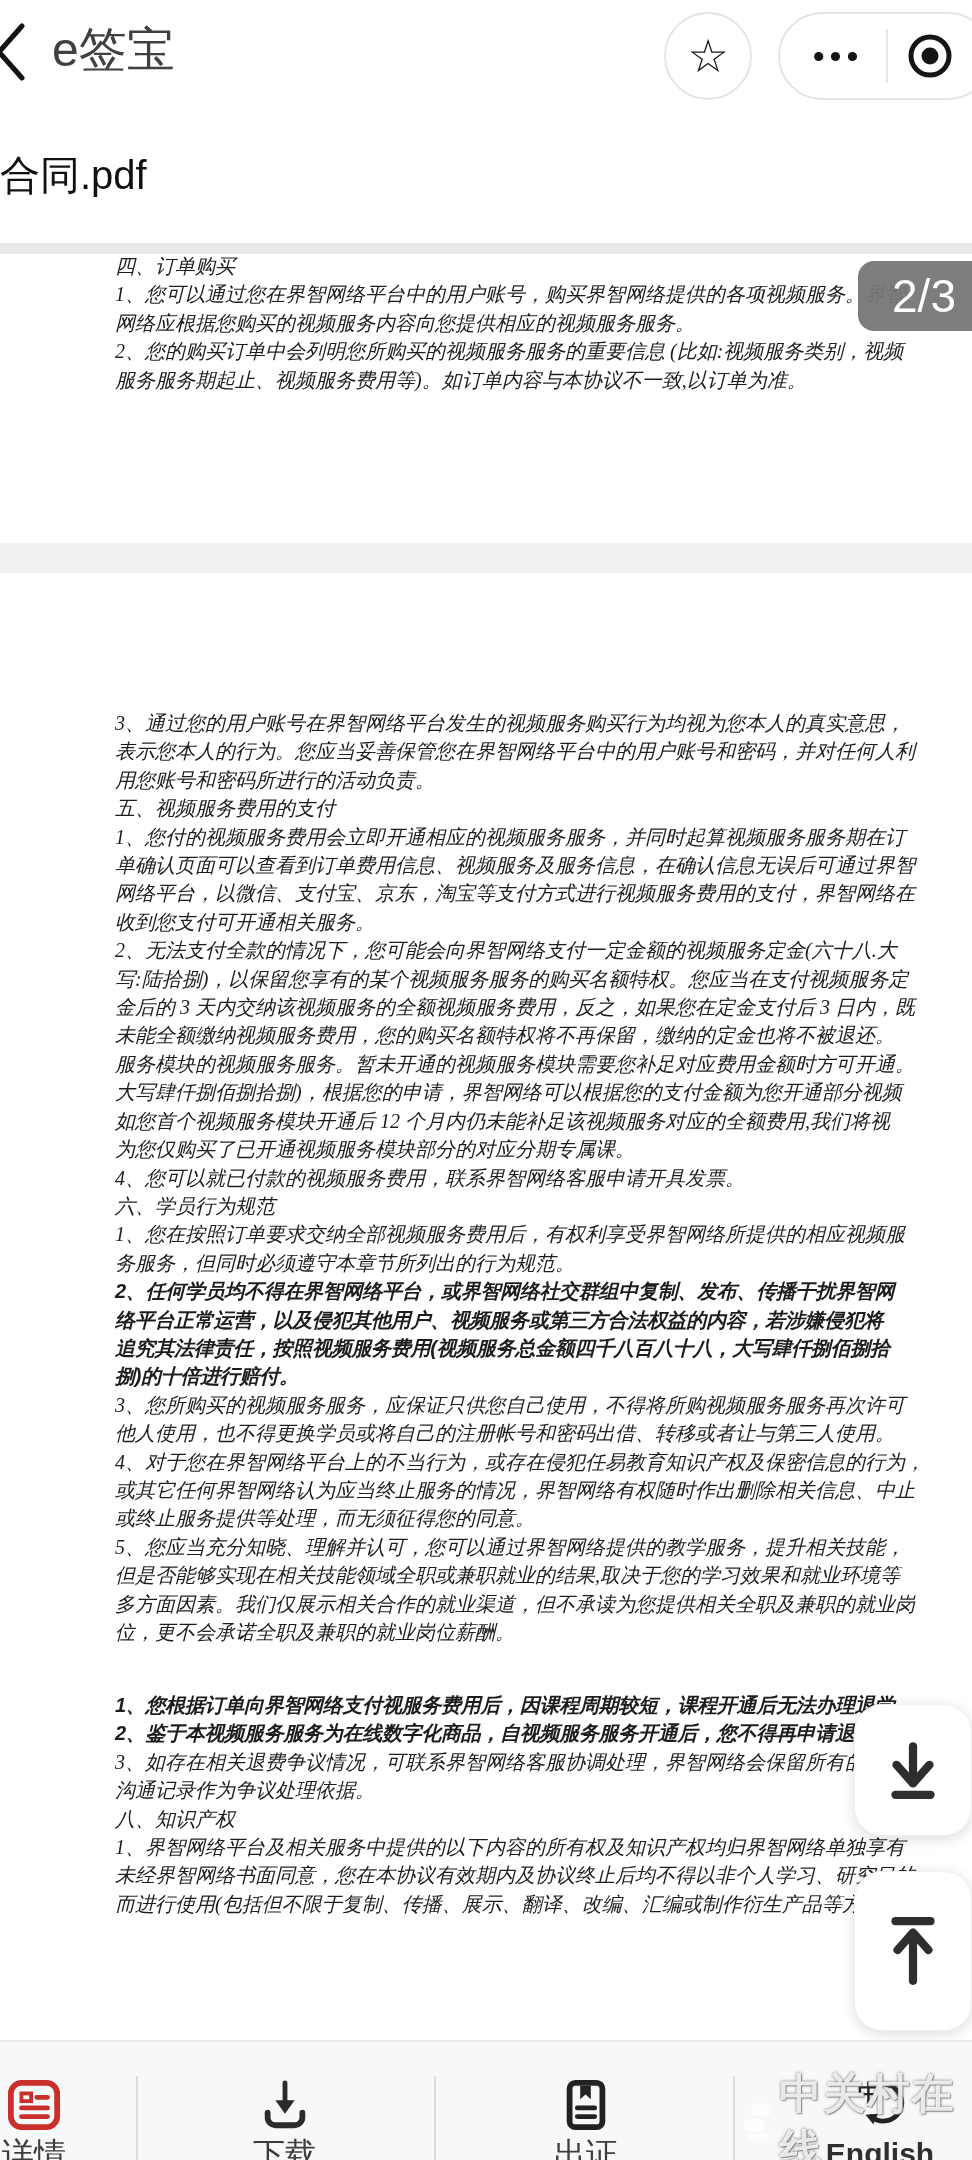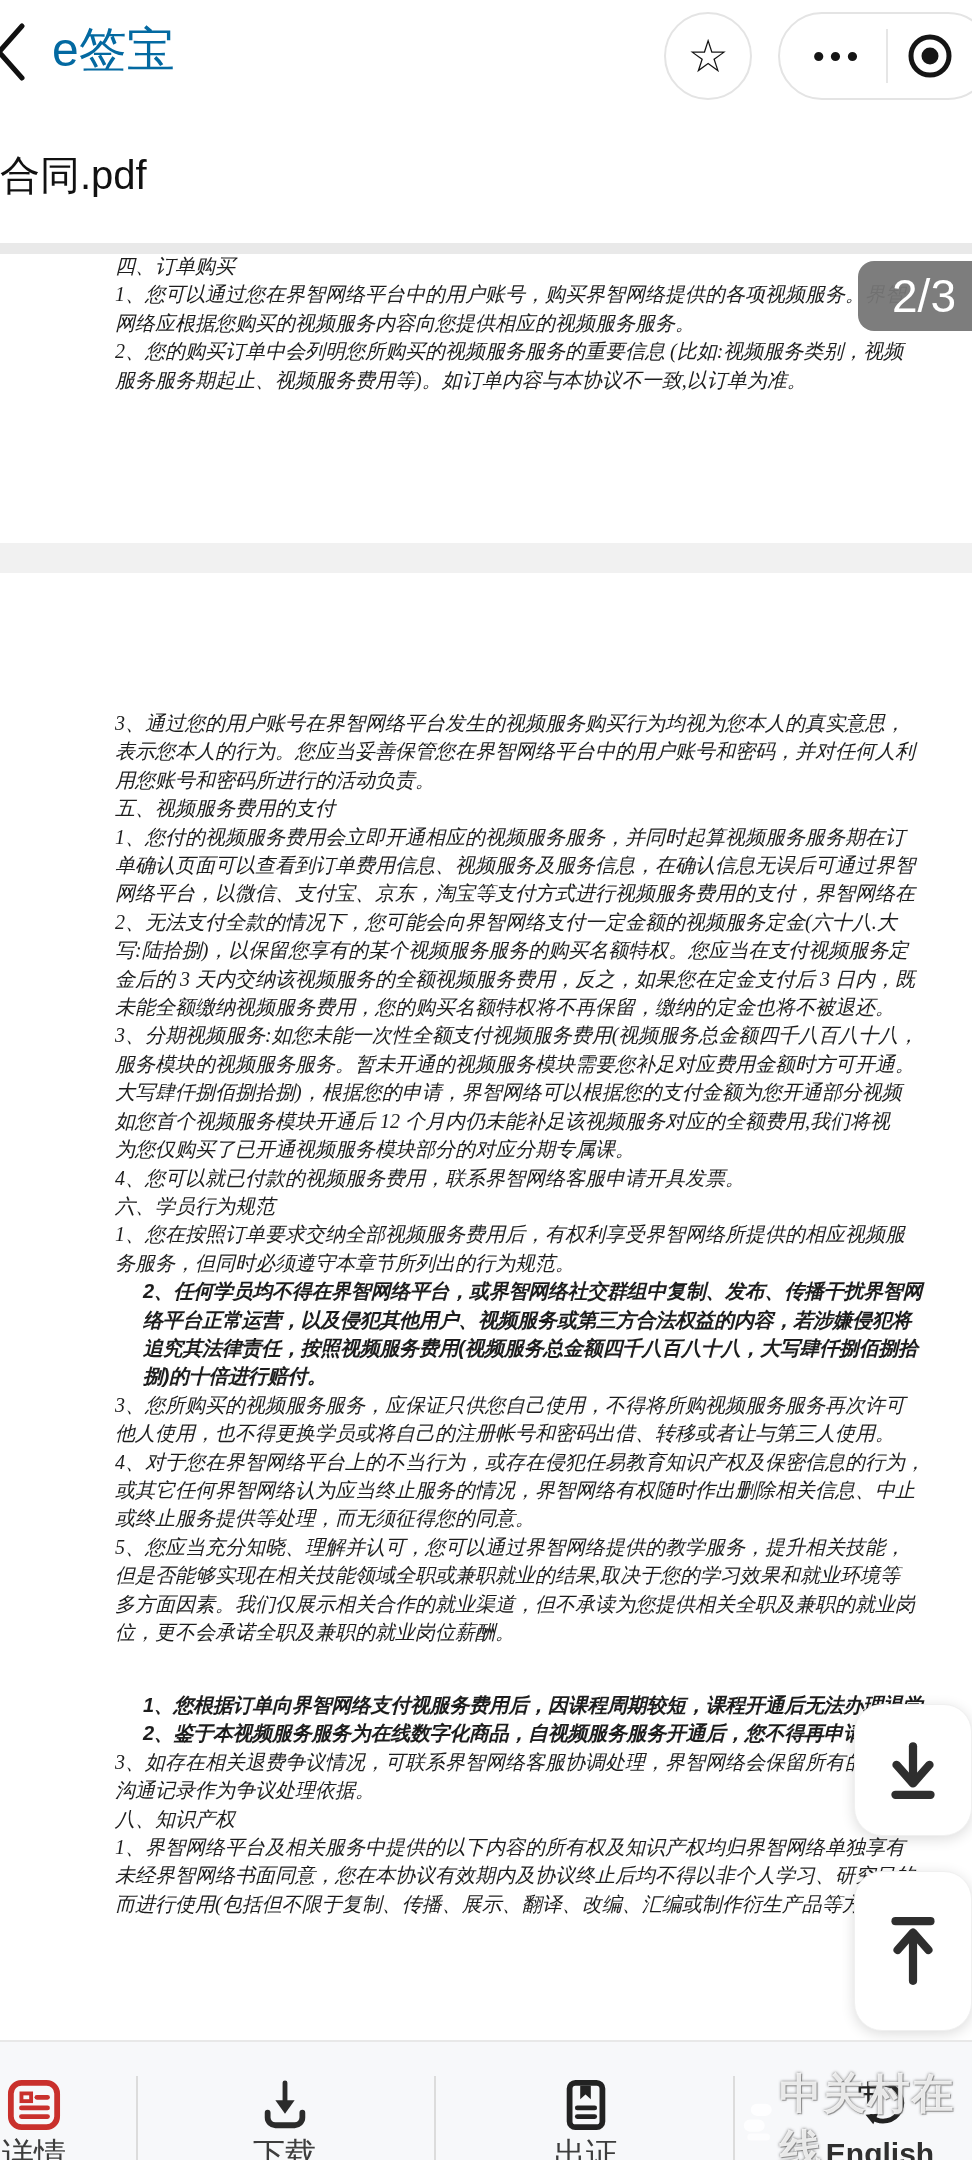--- a/index.html
+++ b/index.html
@@ -1,40 +1,40 @@
 <!DOCTYPE html>
 <html><head>
 <meta charset="utf-8">
 <style>
   html,body{margin:0;padding:0;background:#fff;}
   #screen{position:relative;width:972px;height:2160px;background:#fff;overflow:hidden;
           font-family:"Liberation Sans",sans-serif;color:#141414;}
 
   
   .back-btn{position:absolute;left:-4px;top:20px;width:30px;height:64px;}
-  .app-title{position:absolute;left:52px;top:18px;font-size:48px;font-weight:400;color:#0369a1;}
+  .app-title{position:absolute;left:52px;top:18px;font-size:48px;font-weight:400;color:#404040;}
   .star-btn{position:absolute;left:664px;top:12px;width:88px;height:88px;border:2px solid #e4e4e4;
             border-radius:50%;background:#fff;display:flex;align-items:center;justify-content:center;
             font-size:46px;color:#111;box-sizing:border-box;}
   .capsule{position:absolute;left:778px;top:12px;width:214px;height:88px;border:2px solid #e4e4e4;
            border-radius:46px;background:#fff;box-sizing:border-box;}
   .capsule .dots{position:absolute;left:14px;top:0;width:88px;height:84px;display:flex;align-items:center;
            justify-content:center;font-size:34px;letter-spacing:5px;color:#151515;}
   .capsule .cap-div{position:absolute;left:106px;top:15px;width:2px;height:54px;background:#e6e6e6;}
   .capsule .target{position:absolute;left:118px;top:10px;width:64px;height:64px;}
 
   
   .doc-title{position:absolute;left:0;top:148px;font-size:40px;color:#111;}
   .title-divider{position:absolute;left:0;top:243px;width:972px;height:11px;background:#e9e9e9;}
 
   
   .pdf-block{position:absolute;left:115px;width:805px;font-family:"Liberation Serif","DejaVu Serif",serif;
              font-size:20px;line-height:28.4px;color:#1d1d1d;font-style:italic;}
   .ln{white-space:nowrap;}
-  .ln.bold{font-weight:700;font-family:"Liberation Sans",sans-serif;letter-spacing:-0.3px;margin-left:28px;}
+  .ln.bold{font-weight:700;font-family:"Liberation Sans",sans-serif;letter-spacing:-0.3px;}
   .page-gap{position:absolute;left:0;top:543px;width:972px;height:30px;background:#f1f1f1;}
 
   
   .page-badge{position:absolute;left:858px;top:261px;width:132px;height:70px;border-radius:16px;
               background:rgba(118,118,118,0.95);color:#fff;font-size:46px;display:flex;
               align-items:center;justify-content:center;z-index:9;}
 
   
   .float-btn{position:absolute;left:854px;width:118px;background:#fff;border:1px solid #f0f0f0;
              border-radius:28px;box-shadow:0 3px 14px rgba(0,0,0,0.14);display:flex;
@@ -96,25 +96,25 @@
     </div>
   <div class="page-gap"></div>
   <div class="pdf-block" style="top:709px">
       <div class="ln">3、通过您的用户账号在界智网络平台发生的视频服务购买行为均视为您本人的真实意思，</div>
       <div class="ln">表示您本人的行为。您应当妥善保管您在界智网络平台中的用户账号和密码，并对任何人利</div>
       <div class="ln">用您账号和密码所进行的活动负责。</div>
       <div class="ln">五、视频服务费用的支付</div>
       <div class="ln">1、您付的视频服务费用会立即开通相应的视频服务服务，并同时起算视频服务服务期在订</div>
       <div class="ln">单确认页面可以查看到订单费用信息、视频服务及服务信息，在确认信息无误后可通过界智</div>
       <div class="ln">网络平台，以微信、支付宝、京东，淘宝等支付方式进行视频服务费用的支付，界智网络在</div>
+      <div class="ln">收到您支付可开通相关服务。</div>
       <div class="ln">2、无法支付全款的情况下，您可能会向界智网络支付一定金额的视频服务定金(六十八.大</div>
       <div class="ln">写:陆拾捌)，以保留您享有的某个视频服务服务的购买名额特权。您应当在支付视频服务定</div>
       <div class="ln">金后的 3 天内交纳该视频服务的全额视频服务费用，反之，如果您在定金支付后 3 日内，既</div>
       <div class="ln">未能全额缴纳视频服务费用，您的购买名额特权将不再保留，缴纳的定金也将不被退还。</div>
-      <div class="ln">3、分期视频服务:如您未能一次性全额支付视频服务费用(视频服务总金额四千八百八十八，</div>
       <div class="ln">服务模块的视频服务服务。暂未开通的视频服务模块需要您补足对应费用金额时方可开通。</div>
       <div class="ln">大写肆仟捌佰捌拾捌)，根据您的申请，界智网络可以根据您的支付金额为您开通部分视频</div>
       <div class="ln">如您首个视频服务模块开通后 12 个月内仍未能补足该视频服务对应的全额费用,我们将视</div>
       <div class="ln">为您仅购买了已开通视频服务模块部分的对应分期专属课。</div>
       <div class="ln">4、您可以就已付款的视频服务费用，联系界智网络客服申请开具发票。</div>
       <div class="ln">六、学员行为规范</div>
       <div class="ln">1、您在按照订单要求交纳全部视频服务费用后，有权利享受界智网络所提供的相应视频服</div>
       <div class="ln">务服务，但同时必须遵守本章节所列出的行为规范。</div>
       <div class="ln bold">2、任何学员均不得在界智网络平台，或界智网络社交群组中复制、发布、传播干扰界智网</div>
       <div class="ln bold">络平台正常运营，以及侵犯其他用户、视频服务或第三方合法权益的内容，若涉嫌侵犯将</div>

